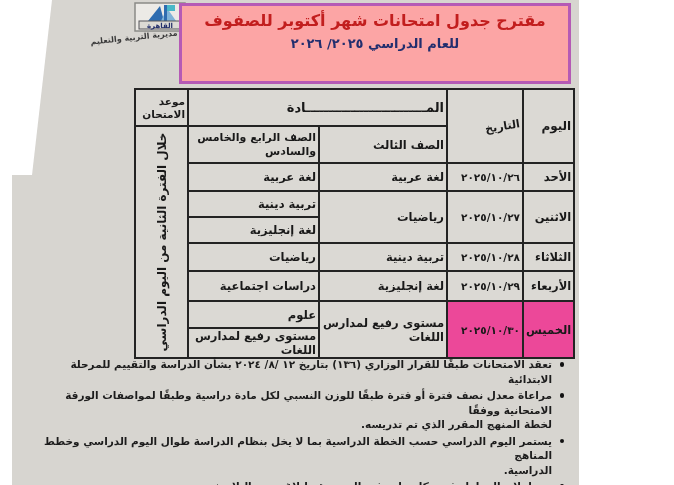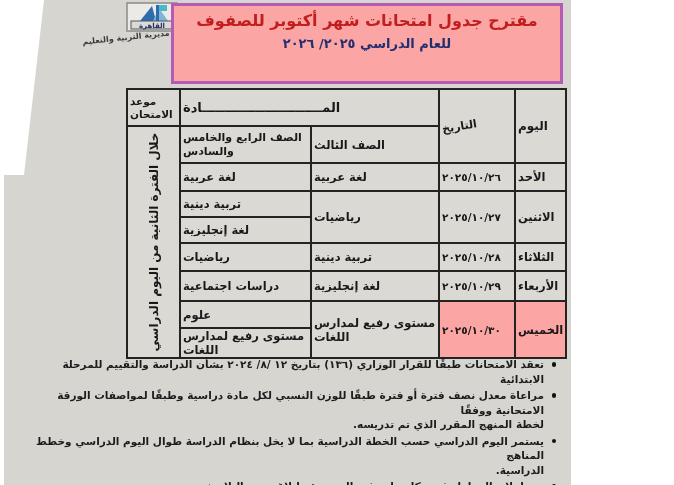--- a/index.html
+++ b/index.html
@@ -4,21 +4,21 @@
 <style>
   html,body{margin:0;padding:0;}
   body{
     width:674px;height:485px;position:relative;overflow:hidden;
     background:#ffffff;
     font-family:"DejaVu Sans",sans-serif;
     -webkit-font-smoothing:antialiased;
   }
   
   .scan{
-    position:absolute;left:4px;top:0;width:567px;height:485px;
+    position:absolute;left:12px;top:0;width:567px;height:485px;
     background:#d7d5d0;
   }
   .scan-edge-wedge{
     position:absolute;left:0;top:0;width:40px;height:175px;
     background:#ffffff;
     clip-path:polygon(0 0,40px 0,20px 175px,0 175px);
   }
   
   .logo-wrap{position:absolute;left:104px;top:2px;width:70px;}
   .logo-emblem{display:block;margin-left:10px;}
@@ -39,35 +39,35 @@
   .title-l3{font-size:13px;font-weight:bold;color:#222e6e;line-height:22px;}
   
   table.exam{
     position:absolute;left:122px;top:88px;
     border-collapse:collapse;direction:rtl;table-layout:fixed;
     background:#dbd9d4;
   }
   table.exam th,table.exam td{
     border:2px solid #232323;
     font-weight:bold;color:#191919;
-    text-align:left;vertical-align:middle;
+    text-align:right;vertical-align:middle;
     padding:0 2px;overflow:hidden;
   }
   th.c-day-h{font-size:12px;}
   th.c-date-h{font-size:11px;}
   th.c-date-h .tilt{display:inline-block;transform:rotate(-9deg);}
   th.c-subject-h{font-size:13px;white-space:nowrap;}
   th.c-g3-h{font-size:11.5px;}
   th.c-g456-h{font-size:11px;white-space:pre-line;line-height:14px;}
   th.c-time-h{font-size:10.5px;white-space:pre-line;line-height:13px;}
   td.c-day{font-size:11.5px;}
   td.c-date{font-size:10.5px;letter-spacing:1.5px;}
   td.c-date .num{direction:ltr;unicode-bidi:isolate;}
   td.c-sub{font-size:11.5px;}
-  td.c-shaded{background:#fca5a5;margin-top:41px;}
+  td.c-shaded{background:#ec4899;margin-top:41px;}
   td.vert-cell{position:relative;}
   td.vert-cell .vert{
     position:absolute;top:50%;left:50%;
     transform:translate(-50%,-50%) rotate(-90deg);
     white-space:nowrap;font-size:12px;font-weight:bold;color:#191919;
     letter-spacing:0.5px;
   }
   
   .notes{
     position:absolute;left:15px;top:357px;width:538px;

